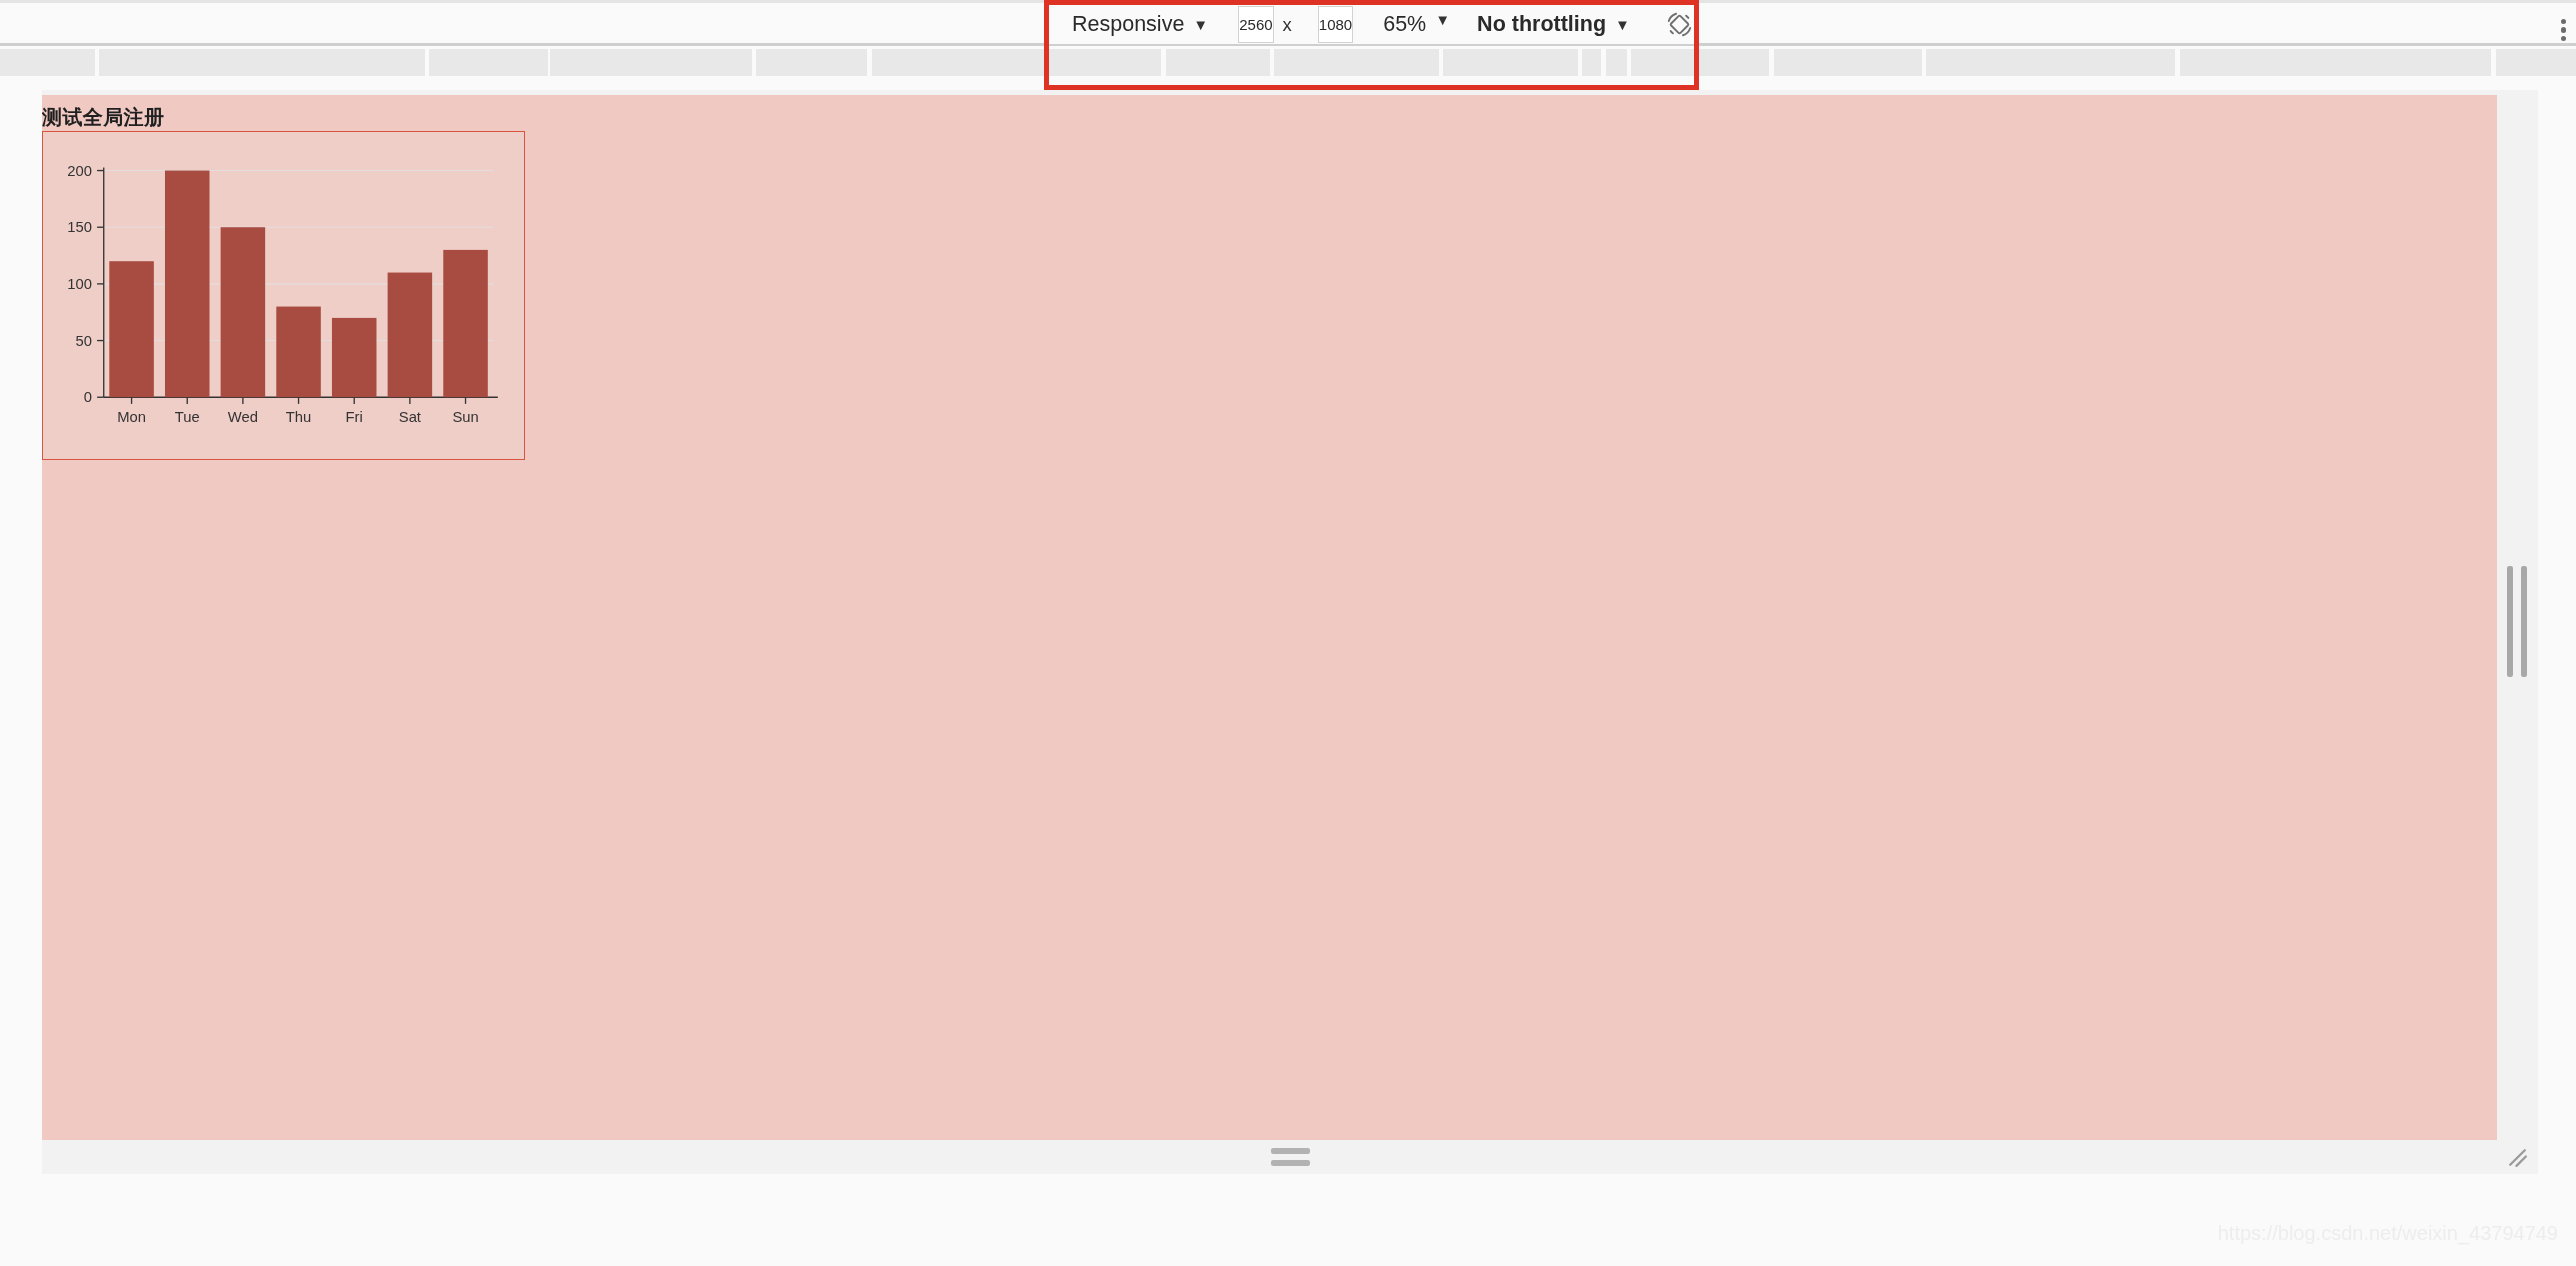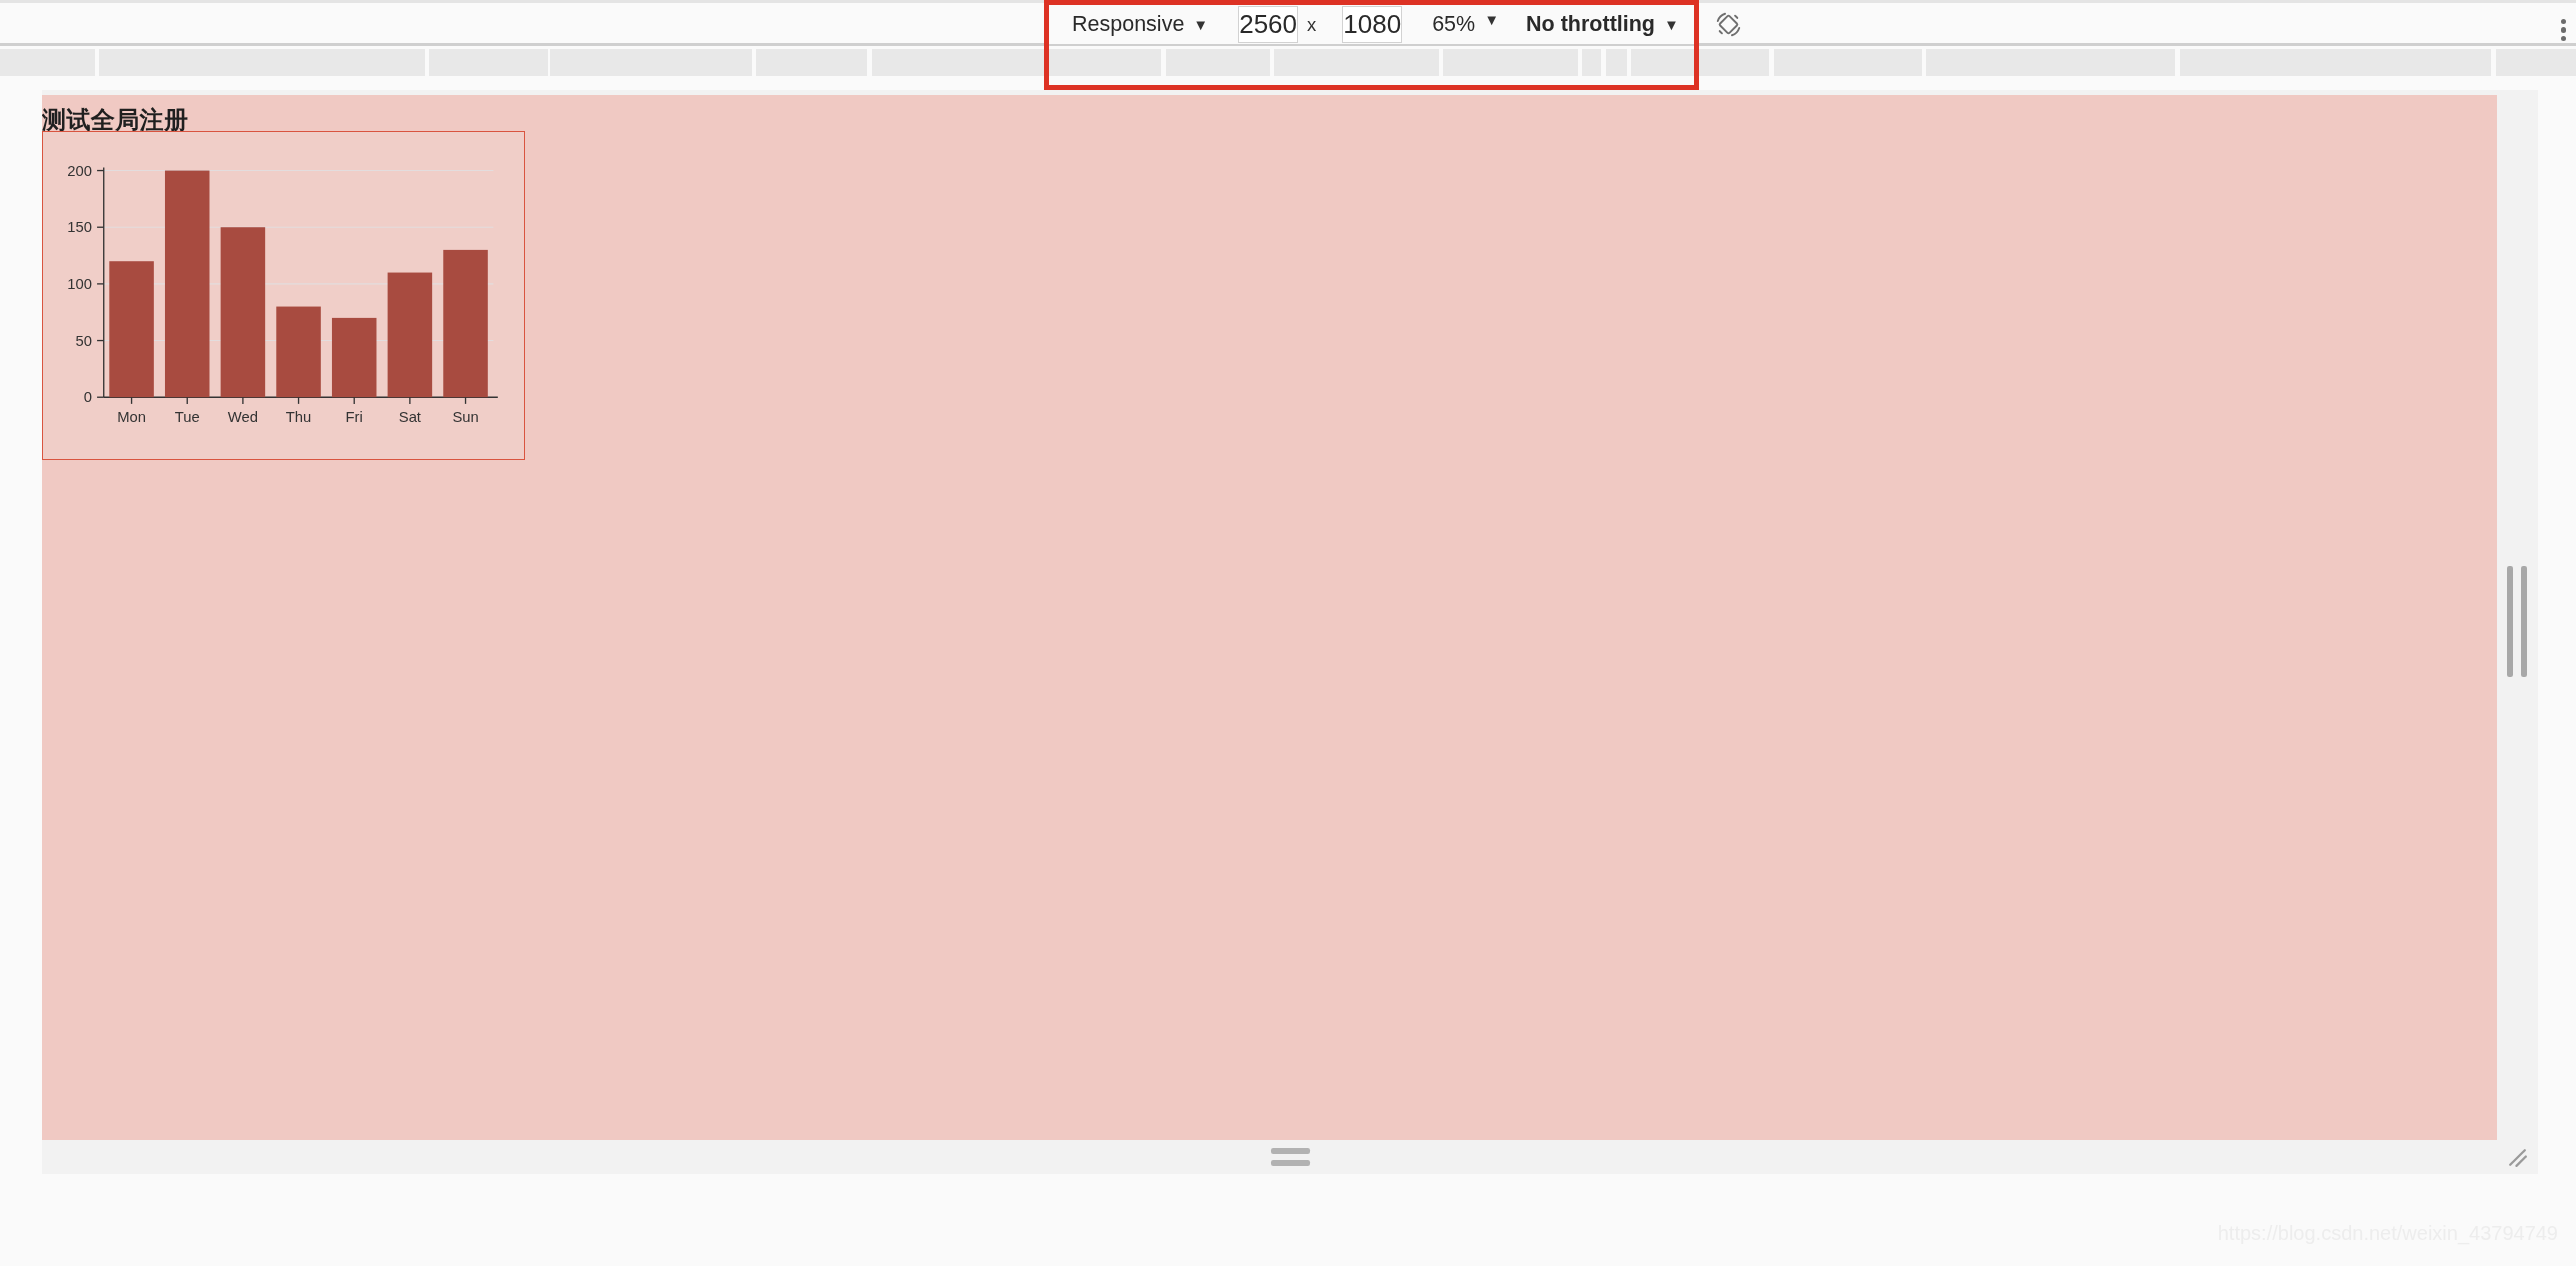--- a/index.html
+++ b/index.html
@@ -70,21 +70,21 @@
   }
   .dt-select {
     display: flex; align-items: center; gap: 9px;
     cursor: default; white-space: nowrap;
   }
   .caret { font-size: 15px; line-height: 1; color: #333; }
   .dt-dim-input {
     width: 69px; height: 37px;
     border: 1.5px solid #d2d2d2; background: #fff;
     display: flex; align-items: center; justify-content: center;
-    font-size: 26px; color: #2a2a2a;
+    font-size: 15px; color: #2a2a2a;
     margin: 0 0 0 30px;
   }
   .dt-x { margin: 0 9px; font-size: 18.5px; color: #333; }
   .dt-zoom { margin-left: 30px; display: flex; align-items: flex-start; gap: 9px; white-space: nowrap; }
   .dt-throttle { margin-left: 27px; display: flex; align-items: center; gap: 9px; white-space: nowrap; font-weight: bold; }
   .dt-rotate { margin-left: 33px; width: 34px; height: 34px; display: flex; align-items: center; justify-content: center; }
 
   
   .viewport-frame {
     position: absolute; left: 42px; top: 90px;
@@ -93,21 +93,21 @@
   }
   .page-surface {
     position: absolute; left: 42px; top: 95px;
     width: 2456px; height: 1046px;
     background: #f0c9c3;
     overflow: hidden;
   }
 
   .page-title {
     position: absolute; left: 0px; top: 9px;
-    font-size: 24px; font-weight: bold; color: #1f1f1f;
+    font-size: 20px; font-weight: bold; color: #1f1f1f;
     letter-spacing: 0.4px;
   }
 
   
   .chart-card {
     position: absolute; left: 0px; top: 36px;
     width: 483px; height: 329px;
     border: 1.5px solid #d9543f;
     background: #f0cec8;
   }

